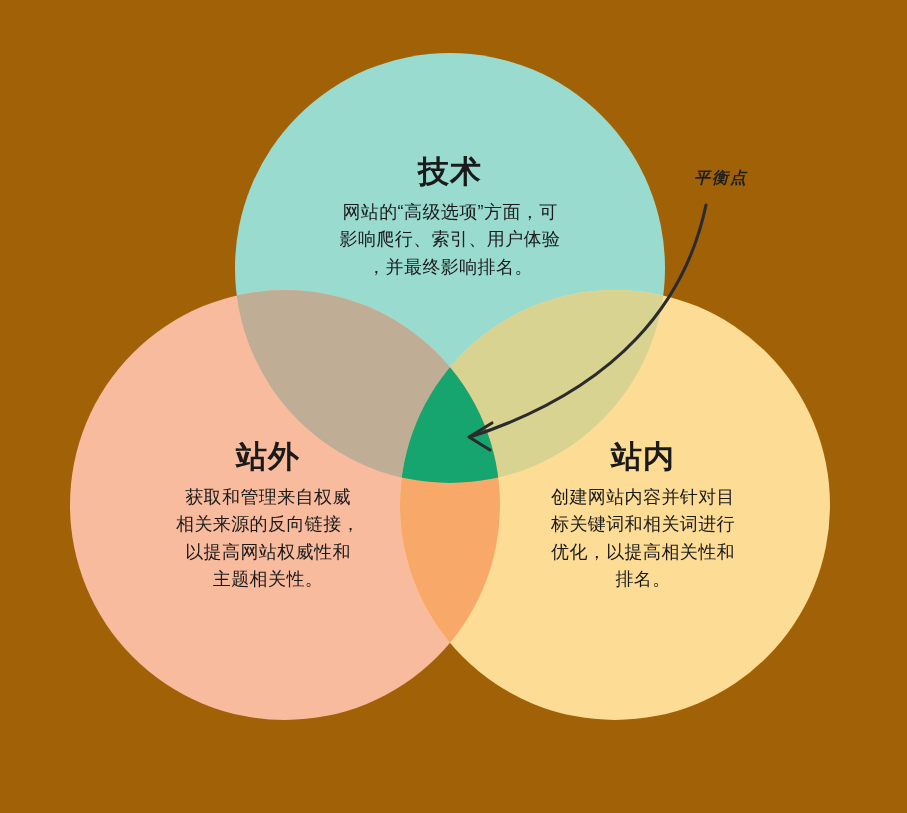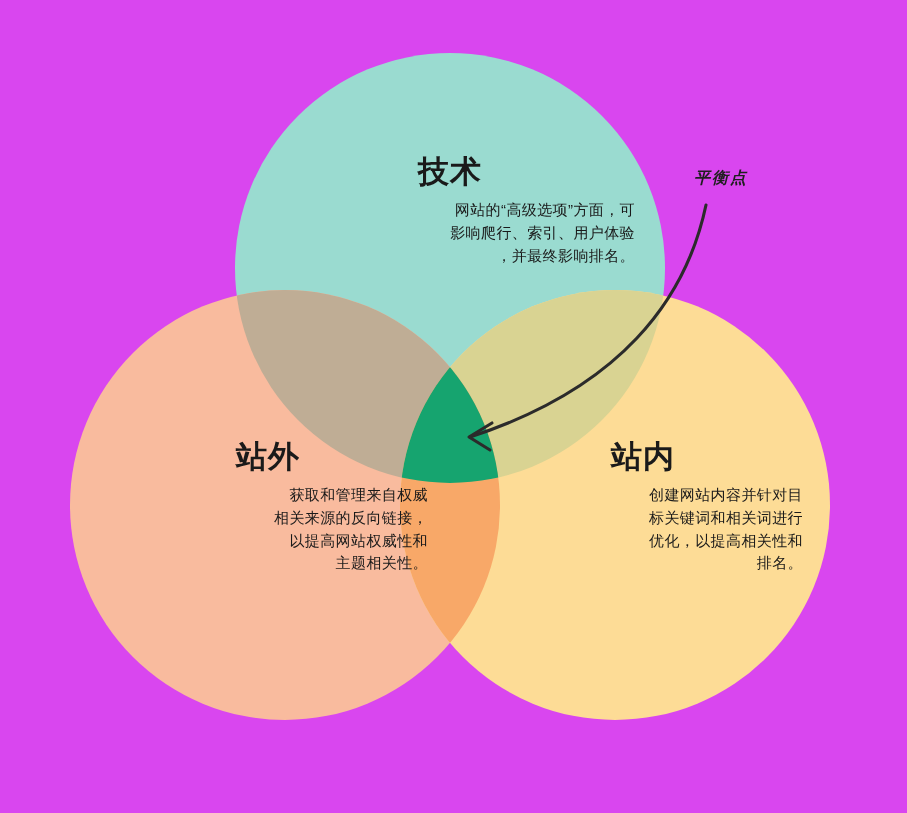--- a/index.html
+++ b/index.html
@@ -31,26 +31,25 @@
     color: #1A1A1A;
   }
   .circle-title {
     font-size: 31px;
     font-weight: bold;
     letter-spacing: 1px;
     line-height: 1.1;
     margin: 0 0 10px 0;
   }
   .circle-body {
-    font-size: 15px;
+    font-size: 18px;
     line-height: 1.52;
     letter-spacing: 0.4px;
     margin: 0;
     white-space: pre-line;
-    text-align: right;
   }
   #block-tech {
     left: 265px;
     top: 155px;
     width: 370px;
   }
   #block-offsite {
     left: 108px;
     top: 440px;
     width: 320px;
@@ -68,21 +67,21 @@
     font-style: italic;
     font-weight: bold;
     letter-spacing: 2px;
     color: #1F1F1F;
     white-space: nowrap;
   }
 </style>
 </head>
 <body>
 
-<div id="diagram-root" style="background: #d946ef;">
+<div id="diagram-root" style="background: #a16207;">
 
   <svg id="venn-canvas" viewBox="0 0 907 813" aria-hidden="true">
     <defs>
       <clipPath id="clip-tech">
           <circle id="c-tech" cx="450" cy="268" r="215"></circle>
         </clipPath>
       <clipPath id="clip-offsite">
           <circle id="c-offsite" cx="285" cy="505" r="215"></circle>
         </clipPath>
       <clipPath id="clip-onsite">

